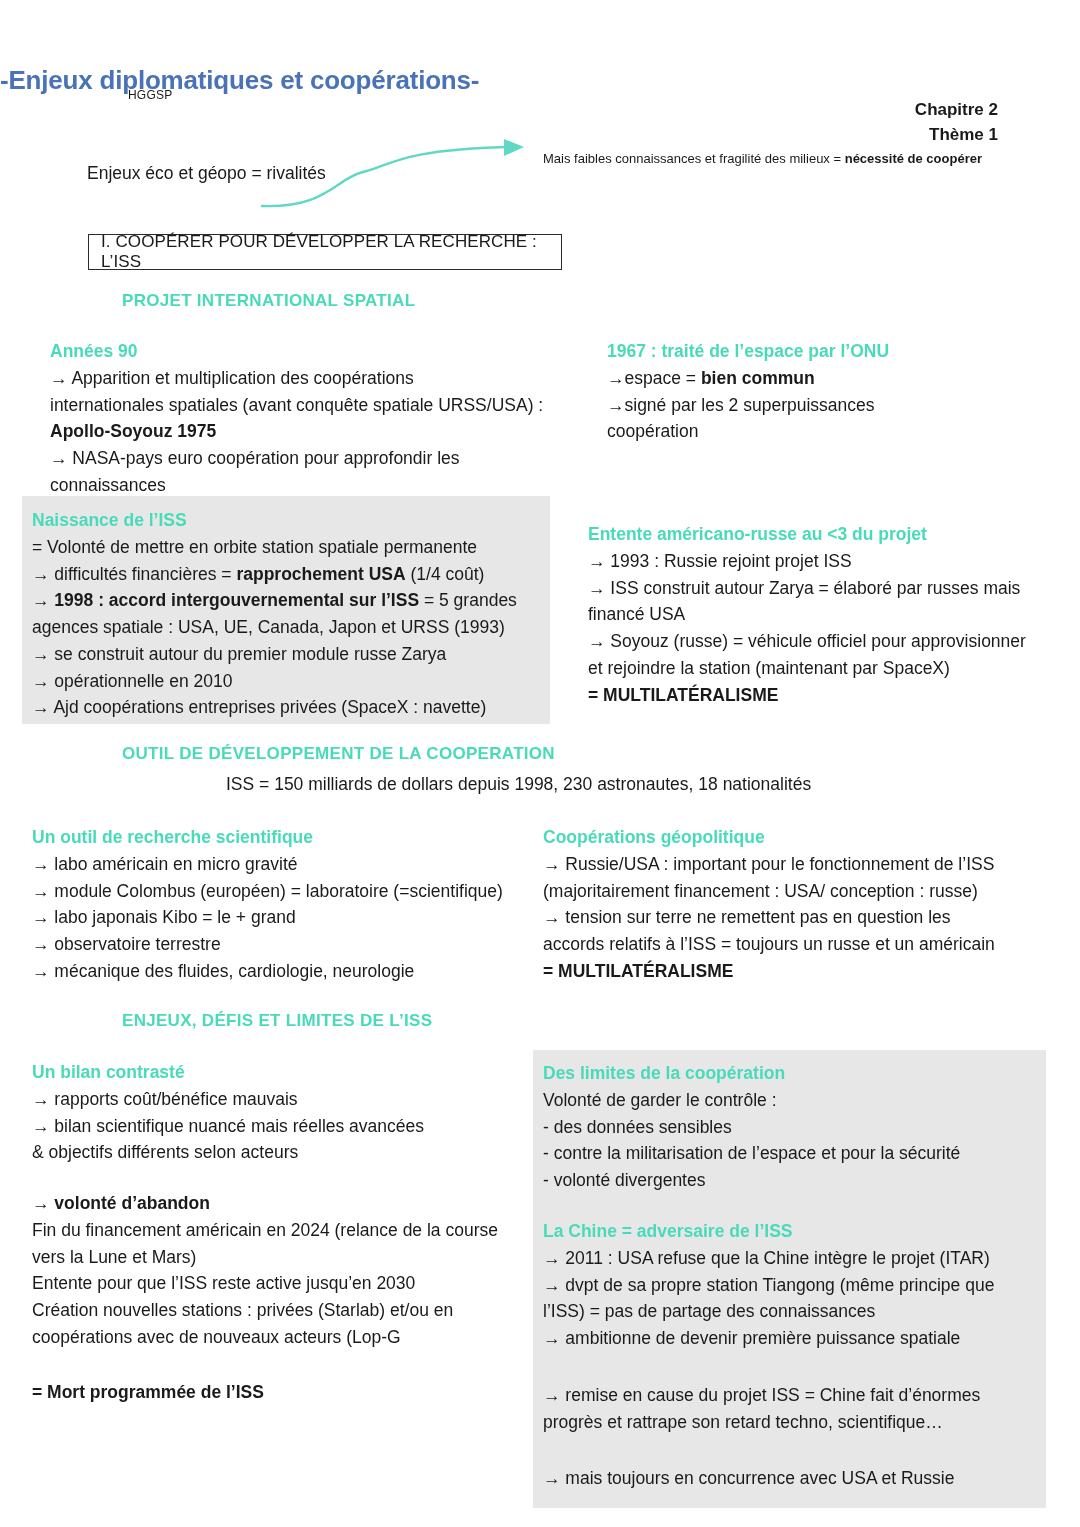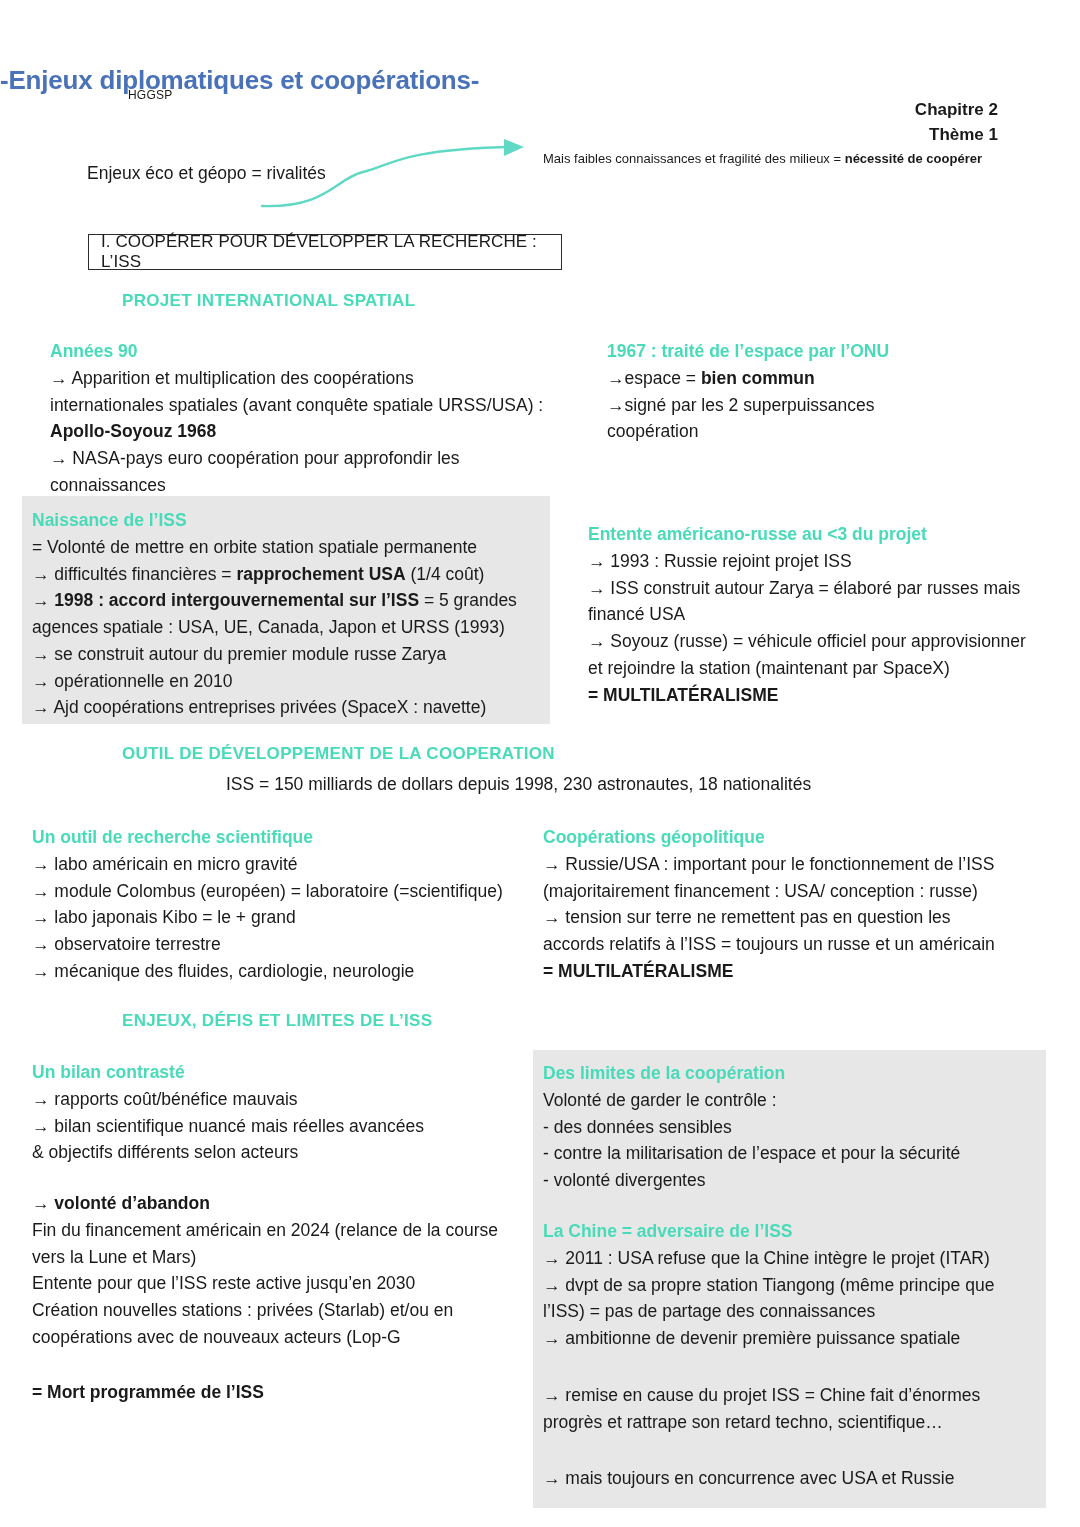--- a/index.html
+++ b/index.html
@@ -148,21 +148,21 @@
   <div class="part-box">
     <span>I. COOPÉRER POUR DÉVELOPPER LA RECHERCHE : L’ISS</span>
   </div>
 
   <div class="sec-head" style="left:122px; top:291px;">PROJET INTERNATIONAL SPATIAL</div>
 
   <div class="block" style="left:50px; top:338px; width:520px;">
     <span class="sub-head">Années 90</span>
     <span class="ln">→ Apparition et multiplication des coopérations</span>
     <span class="ln">internationales spatiales (avant conquête spatiale URSS/USA) :</span>
-    <span class="ln"><b>Apollo-Soyouz 1968</b></span>
+    <span class="ln"><b>Apollo-Soyouz 1975</b></span>
     <span class="ln">→ NASA-pays euro coopération pour approfondir les</span>
     <span class="ln">connaissances</span>
   </div>
 
   <div class="block" style="left:607px; top:338px; width:430px;">
     <span class="sub-head">1967 : traité de l’espace par l’ONU</span>
     <span class="ln"><span>→espace = </span><b>bien commun</b></span>
     <span class="ln">→signé par les 2 superpuissances</span>
     <span class="ln">coopération</span>
   </div>

